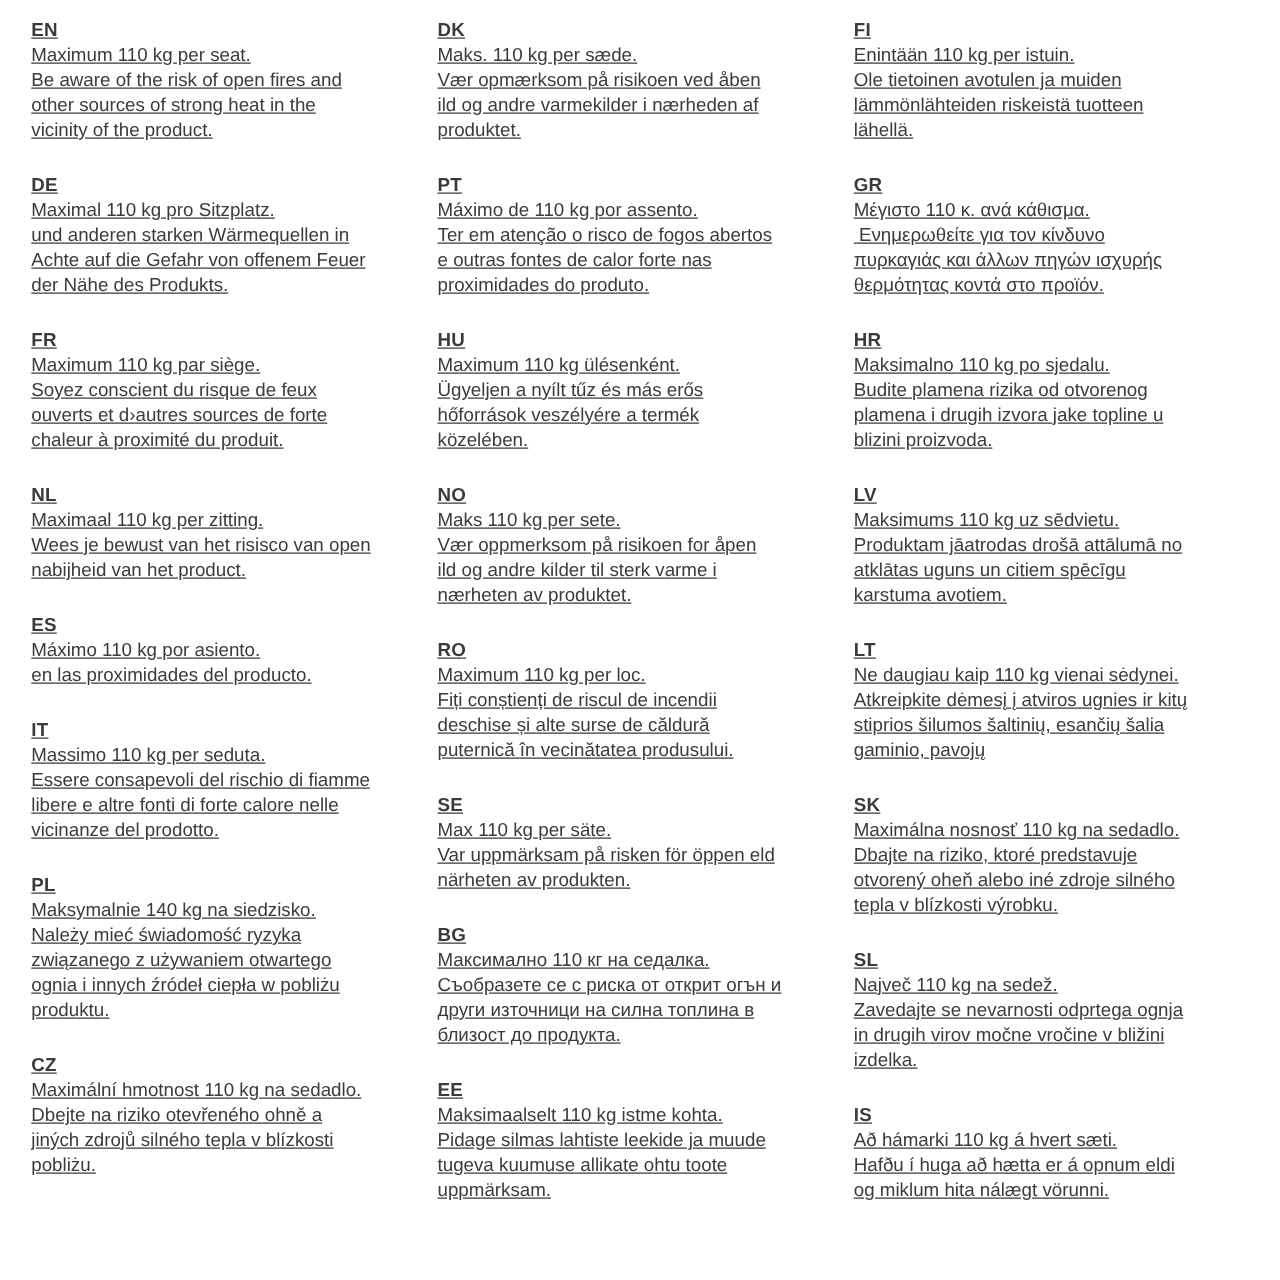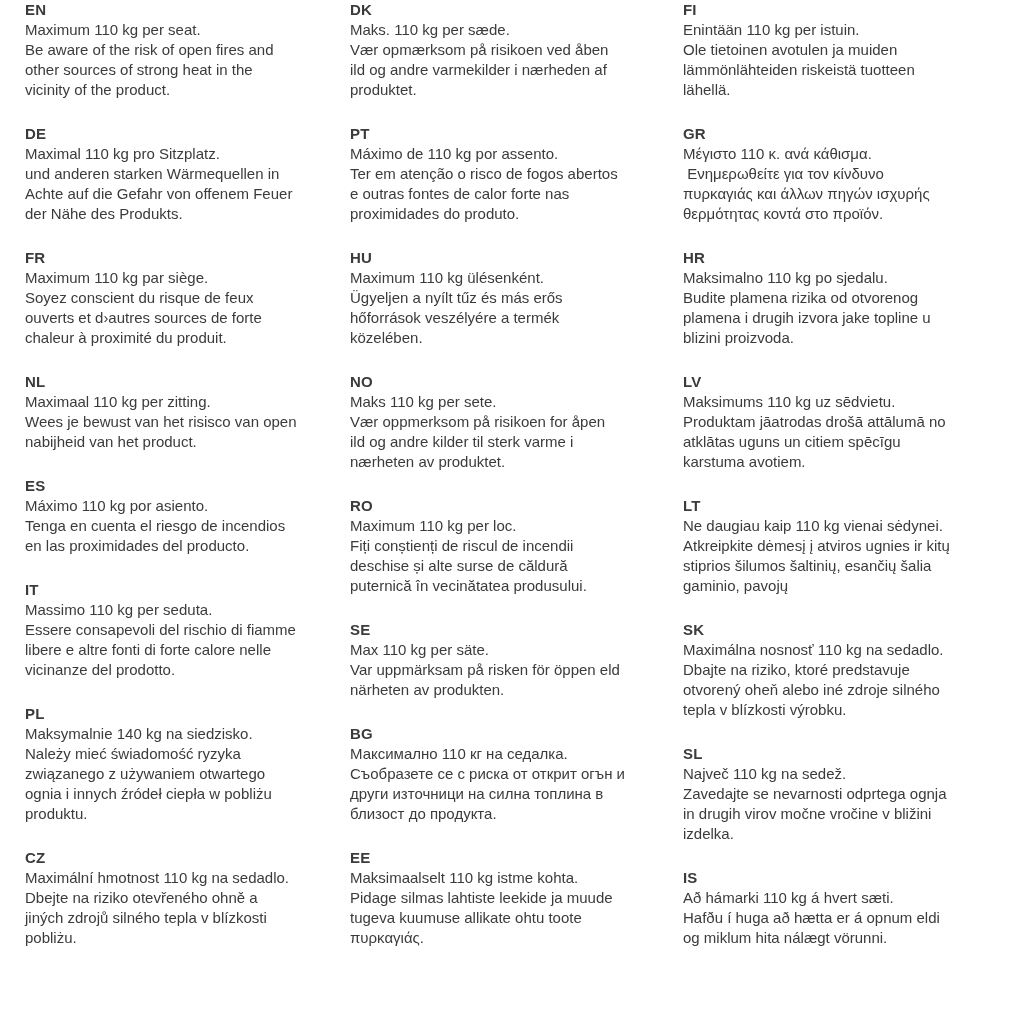--- a/index.html
+++ b/index.html
@@ -12,21 +12,23 @@
     height: 1024px;
     overflow: hidden;
     font-family: "Liberation Sans", "DejaVu Sans", sans-serif;
     color: #3b3b3b;
   }
   .sheet {
     display: flex;
     width: 1024px;
     height: 896px;
     box-sizing: border-box;
+    padding-top: 15px;
     padding-left: 25px;
+    text-decoration: underline;
   }
   .col {
     box-sizing: border-box;
     flex: 0 0 auto;
   }
   .col-0 { width: 325px; }
   .col-1 { width: 333px; }
   .col-2 { width: 341px; }
   .lang-block {
     margin: 0 0 24px 0;
@@ -72,21 +74,20 @@
       </section>
       <section class="lang-block">
         <div class="lang-code">NL</div>
         <div class="warn-line">Maximaal 110 kg per zitting.</div>
         <div class="warn-line">Wees je bewust van het risisco van open</div>
         <div class="warn-line">nabijheid van het product.</div>
       </section>
       <section class="lang-block">
         <div class="lang-code">ES</div>
         <div class="warn-line">Máximo 110 kg por asiento.</div>
-        <div class="warn-line">Tenga en cuenta el riesgo de incendios</div>
         <div class="warn-line">en las proximidades del producto.</div>
       </section>
       <section class="lang-block">
         <div class="lang-code">IT</div>
         <div class="warn-line">Massimo 110 kg per seduta.</div>
         <div class="warn-line">Essere consapevoli del rischio di fiamme</div>
         <div class="warn-line">libere e altre fonti di forte calore nelle</div>
         <div class="warn-line">vicinanze del prodotto.</div>
       </section>
       <section class="lang-block">
@@ -152,21 +153,21 @@
         <div class="warn-line">Максимално 110 кг на седалка.</div>
         <div class="warn-line">Съобразете се с риска от открит огън и</div>
         <div class="warn-line">други източници на силна топлина в</div>
         <div class="warn-line">близост до продукта.</div>
       </section>
       <section class="lang-block">
         <div class="lang-code">EE</div>
         <div class="warn-line">Maksimaalselt 110 kg istme kohta.</div>
         <div class="warn-line">Pidage silmas lahtiste leekide ja muude</div>
         <div class="warn-line">tugeva kuumuse allikate ohtu toote</div>
-        <div class="warn-line">πυρκαγιάς.</div>
+        <div class="warn-line">uppmärksam.</div>
       </section>
     </div>
   <div class="col col-2">
       <section class="lang-block">
         <div class="lang-code">FI</div>
         <div class="warn-line">Enintään 110 kg per istuin.</div>
         <div class="warn-line">Ole tietoinen avotulen ja muiden</div>
         <div class="warn-line">lämmönlähteiden riskeistä tuotteen</div>
         <div class="warn-line">lähellä.</div>
       </section>

